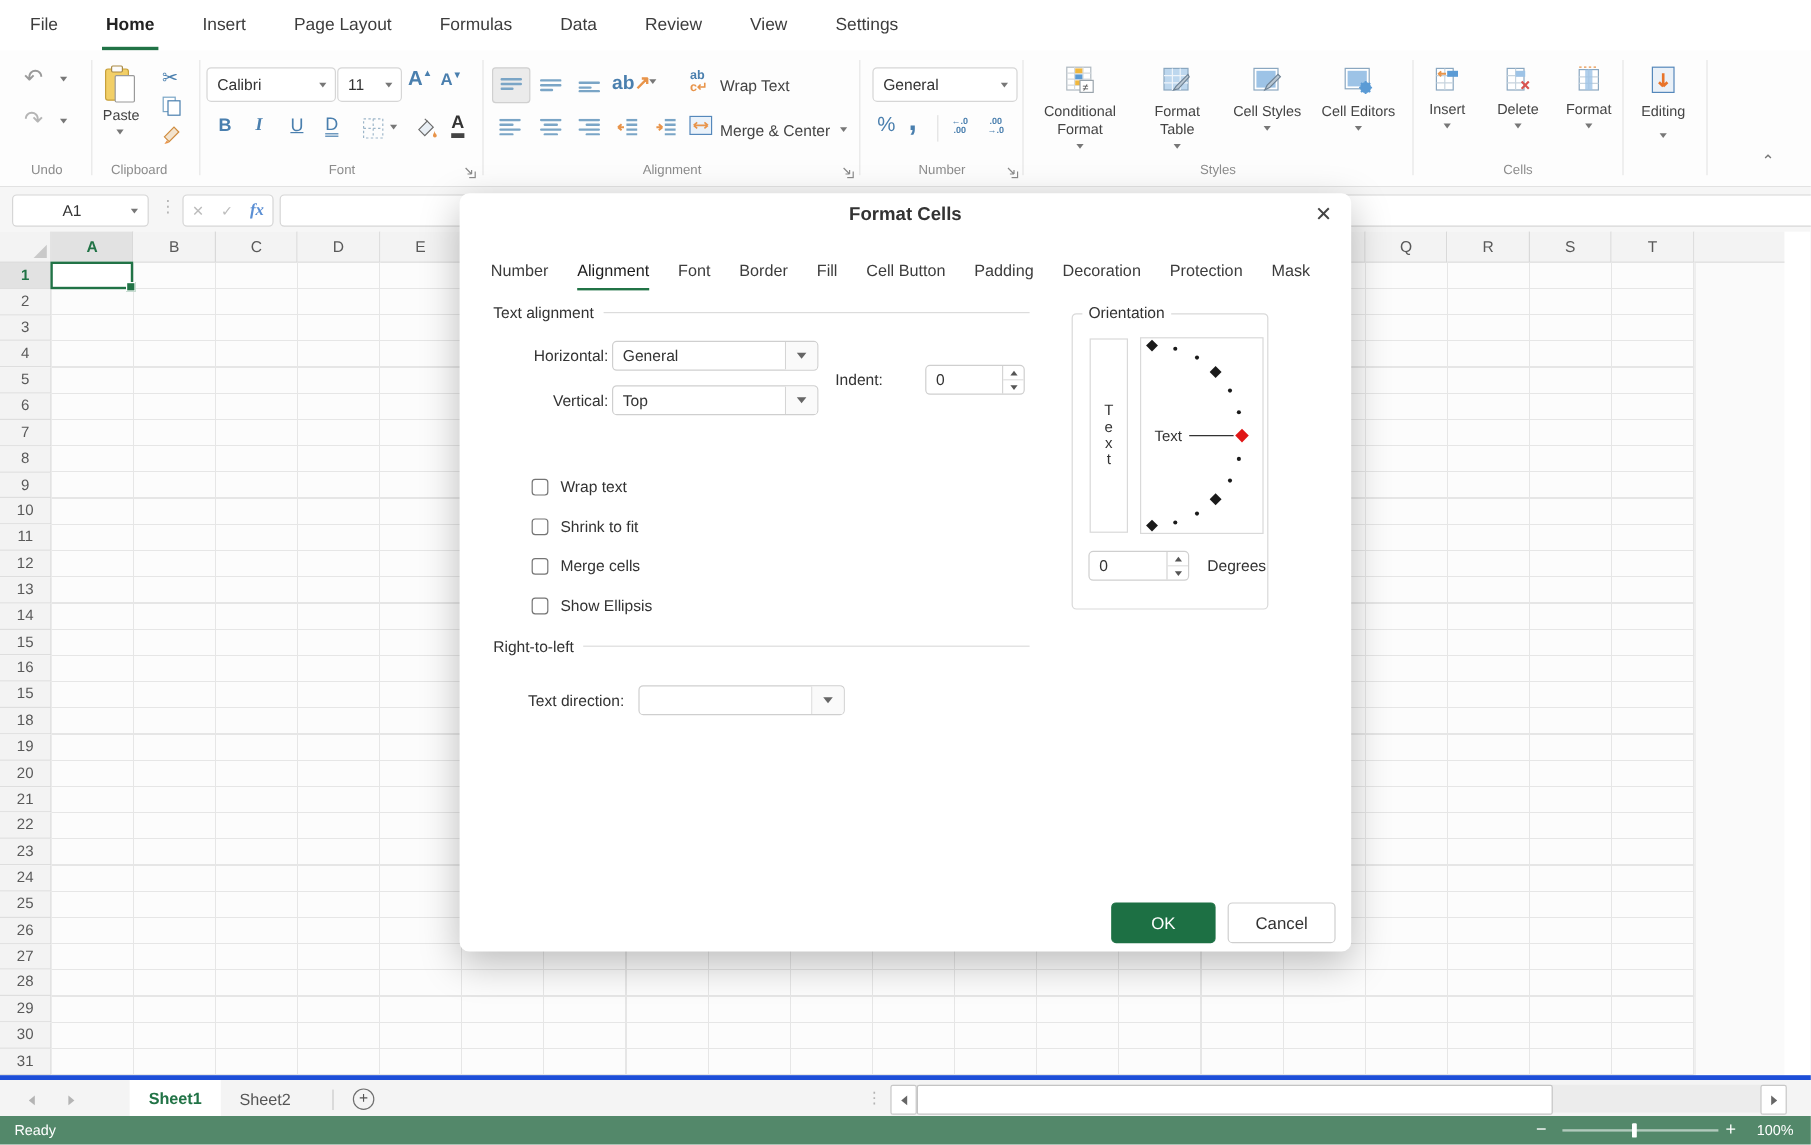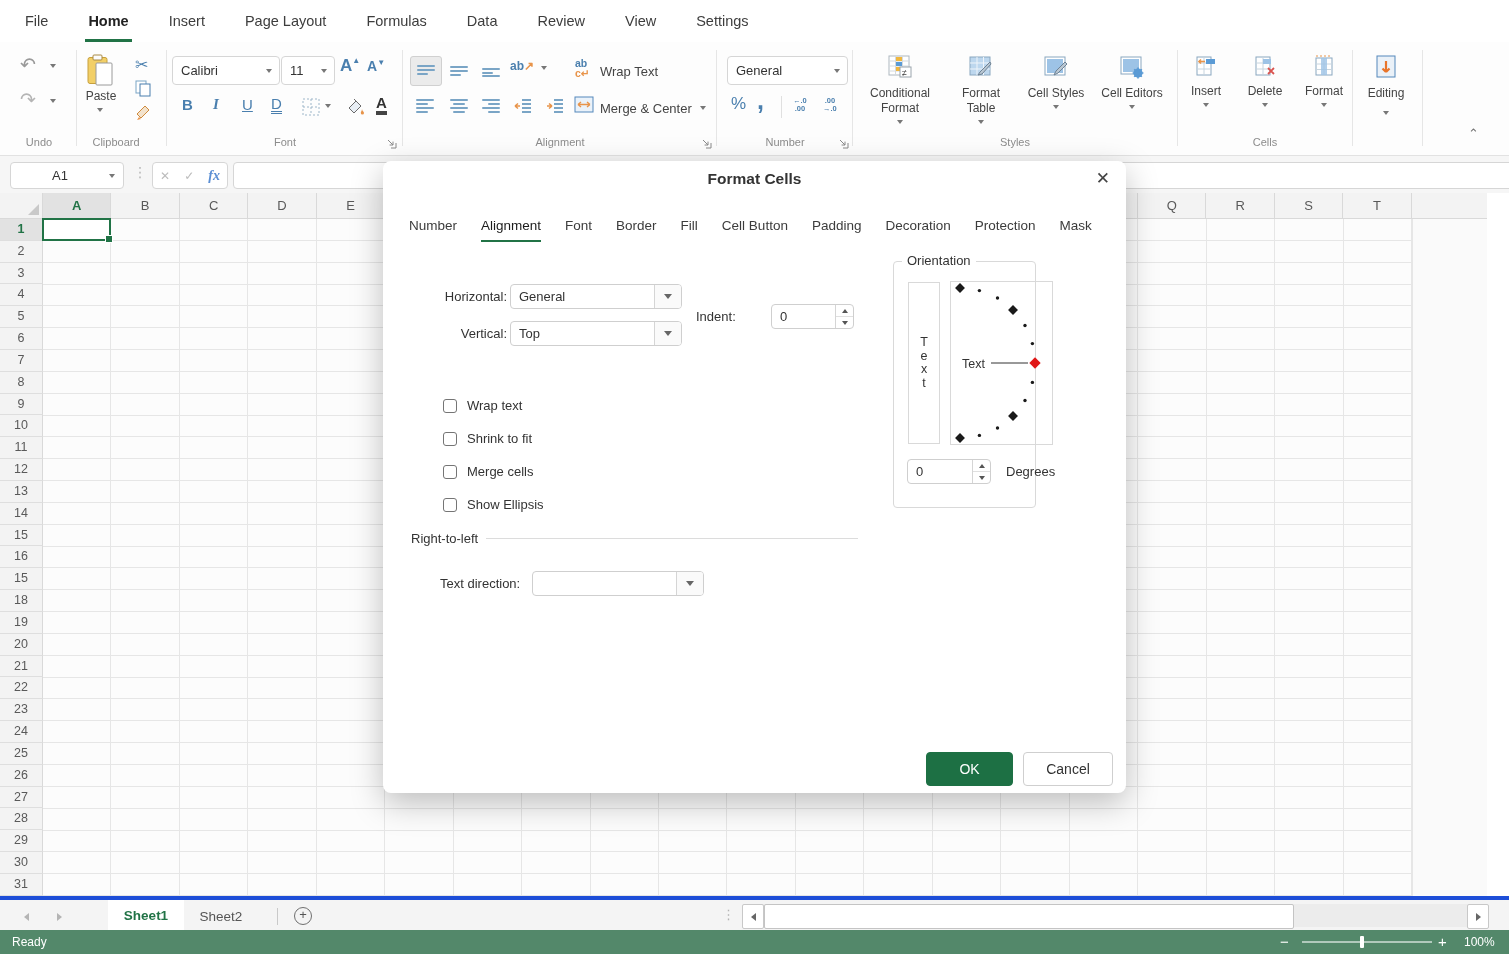--- a/index.html
+++ b/index.html
@@ -83,21 +83,21 @@
   .spin{position:absolute;height:25px;background:#fff;border:1px solid #cfcfcf;border-radius:4px;display:flex;box-sizing:border-box;}
   .spin .sv{flex:1;padding-left:8px;font-size:13px;line-height:23px;color:#333;}
   .spin .sbtns{width:17px;border-left:1px solid #d5d5d5;display:flex;flex-direction:column;}
   .spin .sbtns div{flex:1;display:flex;align-items:center;justify-content:center;}
   .spin .sbtns div:first-child{border-bottom:1px solid #e0e0e0;}
   .spin .tri-u{border-left-width:3.5px;border-right-width:3.5px;border-bottom-width:4.5px;border-bottom-color:#555;}
   .spin .tri-d{border-left-width:3.5px;border-right-width:3.5px;border-top-width:4.5px;border-top-color:#555;}
   .chk-row{position:absolute;left:60px;display:flex;align-items:center;gap:10px;}
   .chk{width:14px;height:14px;border:1.5px solid #757575;border-radius:3px;background:#fff;box-sizing:border-box;}
   .chk-lbl{font-size:13px;color:#333;}
-  #orient{position:absolute;left:510px;top:100px;width:143px;height:247px;border:1px solid #d9d9d9;border-radius:4px;box-sizing:border-box;}
+  #orient{position:absolute;left:510px;top:100px;width:164px;height:247px;border:1px solid #d9d9d9;border-radius:4px;box-sizing:border-box;}
   #orient .legend{position:absolute;top:-9px;left:8px;background:#fff;padding:0 5px;font-size:13px;color:#333;}
   #vtextbox{position:absolute;left:14px;top:20px;width:32px;height:162px;border:1px solid #d9d9d9;box-sizing:border-box;
             display:flex;flex-direction:column;align-items:center;justify-content:center;font-size:12.5px;color:#333;line-height:13.5px;}
   #arcbox{position:absolute;left:56px;top:19px;width:103px;height:164px;border:1px solid #d9d9d9;box-sizing:border-box;}
   #degspin{left:13px;top:197px;width:84px;}
   #deglabel{position:absolute;left:112px;top:202px;font-size:13px;color:#333;}
   .btn{position:absolute;height:34px;border-radius:4px;font-size:14px;display:flex;align-items:center;justify-content:center;box-sizing:border-box;}
   #okbtn{left:543px;top:591px;width:87px;background:#1d7044;color:#fff;border:1px solid #1d7044;}
   #cancelbtn{left:640px;top:591px;width:90px;background:#fff;color:#333;border:1px solid #cfcfcf;}
   .nowrap{white-space:nowrap;}
@@ -210,21 +210,21 @@
           <line x1="1" y1="12" x2="10" y2="12"></line>
         </svg>
     </div>
     <div class="ic-btn" style="left:476px;top:14px;width:30px;height:28px">
       <svg class="align-svg" width="18" height="14">
           <line x1="1" y1="6" x2="17" y2="6"></line>
           <line x1="1" y1="10" x2="10" y2="10"></line>
           <line x1="1" y1="13" x2="17" y2="13"></line>
         </svg>
     </div>
-    <div class="abs" style="left:510px;top:17px;font-size:12px;color:#4a7fae;font-weight:bold"><span>ab</span><span style="color:#e8944a">↗</span></div>
+    <div class="abs" style="left:510px;top:17px;font-size:16px;color:#4a7fae;font-weight:bold"><span>ab</span><span style="color:#e8944a">↗</span></div>
     <span class="caret sm abs" style="left:541px;top:24px"></span>
     <div class="ic-btn" style="left:410px;top:50px;width:30px;height:28px">
       <svg class="align-svg" width="18" height="14">
           <line x1="1" y1="1" x2="17" y2="1"></line>
           <line x1="1" y1="5" x2="11" y2="5"></line>
           <line x1="1" y1="9" x2="17" y2="9"></line>
           <line x1="1" y1="13" x2="11" y2="13"></line>
         </svg>
     </div>
     <div class="ic-btn" style="left:444px;top:50px;width:30px;height:28px">
@@ -513,20 +513,24 @@
         <div class="dtab">Font</div>
         <div class="dtab">Border</div>
         <div class="dtab">Fill</div>
         <div class="dtab">Cell Button</div>
         <div class="dtab">Padding</div>
         <div class="dtab">Decoration</div>
         <div class="dtab">Protection</div>
         <div class="dtab">Mask</div>
       </div>
 
+    <div class="sec-h" style="top:92px">
+      <span>Text alignment</span>
+        <span class="ln"></span>
+    </div>
     <div class="flabel r" style="left:28px;top:128px;width:96px">Horizontal:</div>
     <div class="dcombo" style="left:127px;top:123px;width:172px">
       <span class="cv">General</span>
       <span class="ab">
           <span class="caret"></span>
         </span>
     </div>
     <div class="flabel r" style="left:28px;top:165px;width:96px">Vertical:</div>
     <div class="dcombo" style="left:127px;top:160px;width:172px">
       <span class="cv">Top</span>

